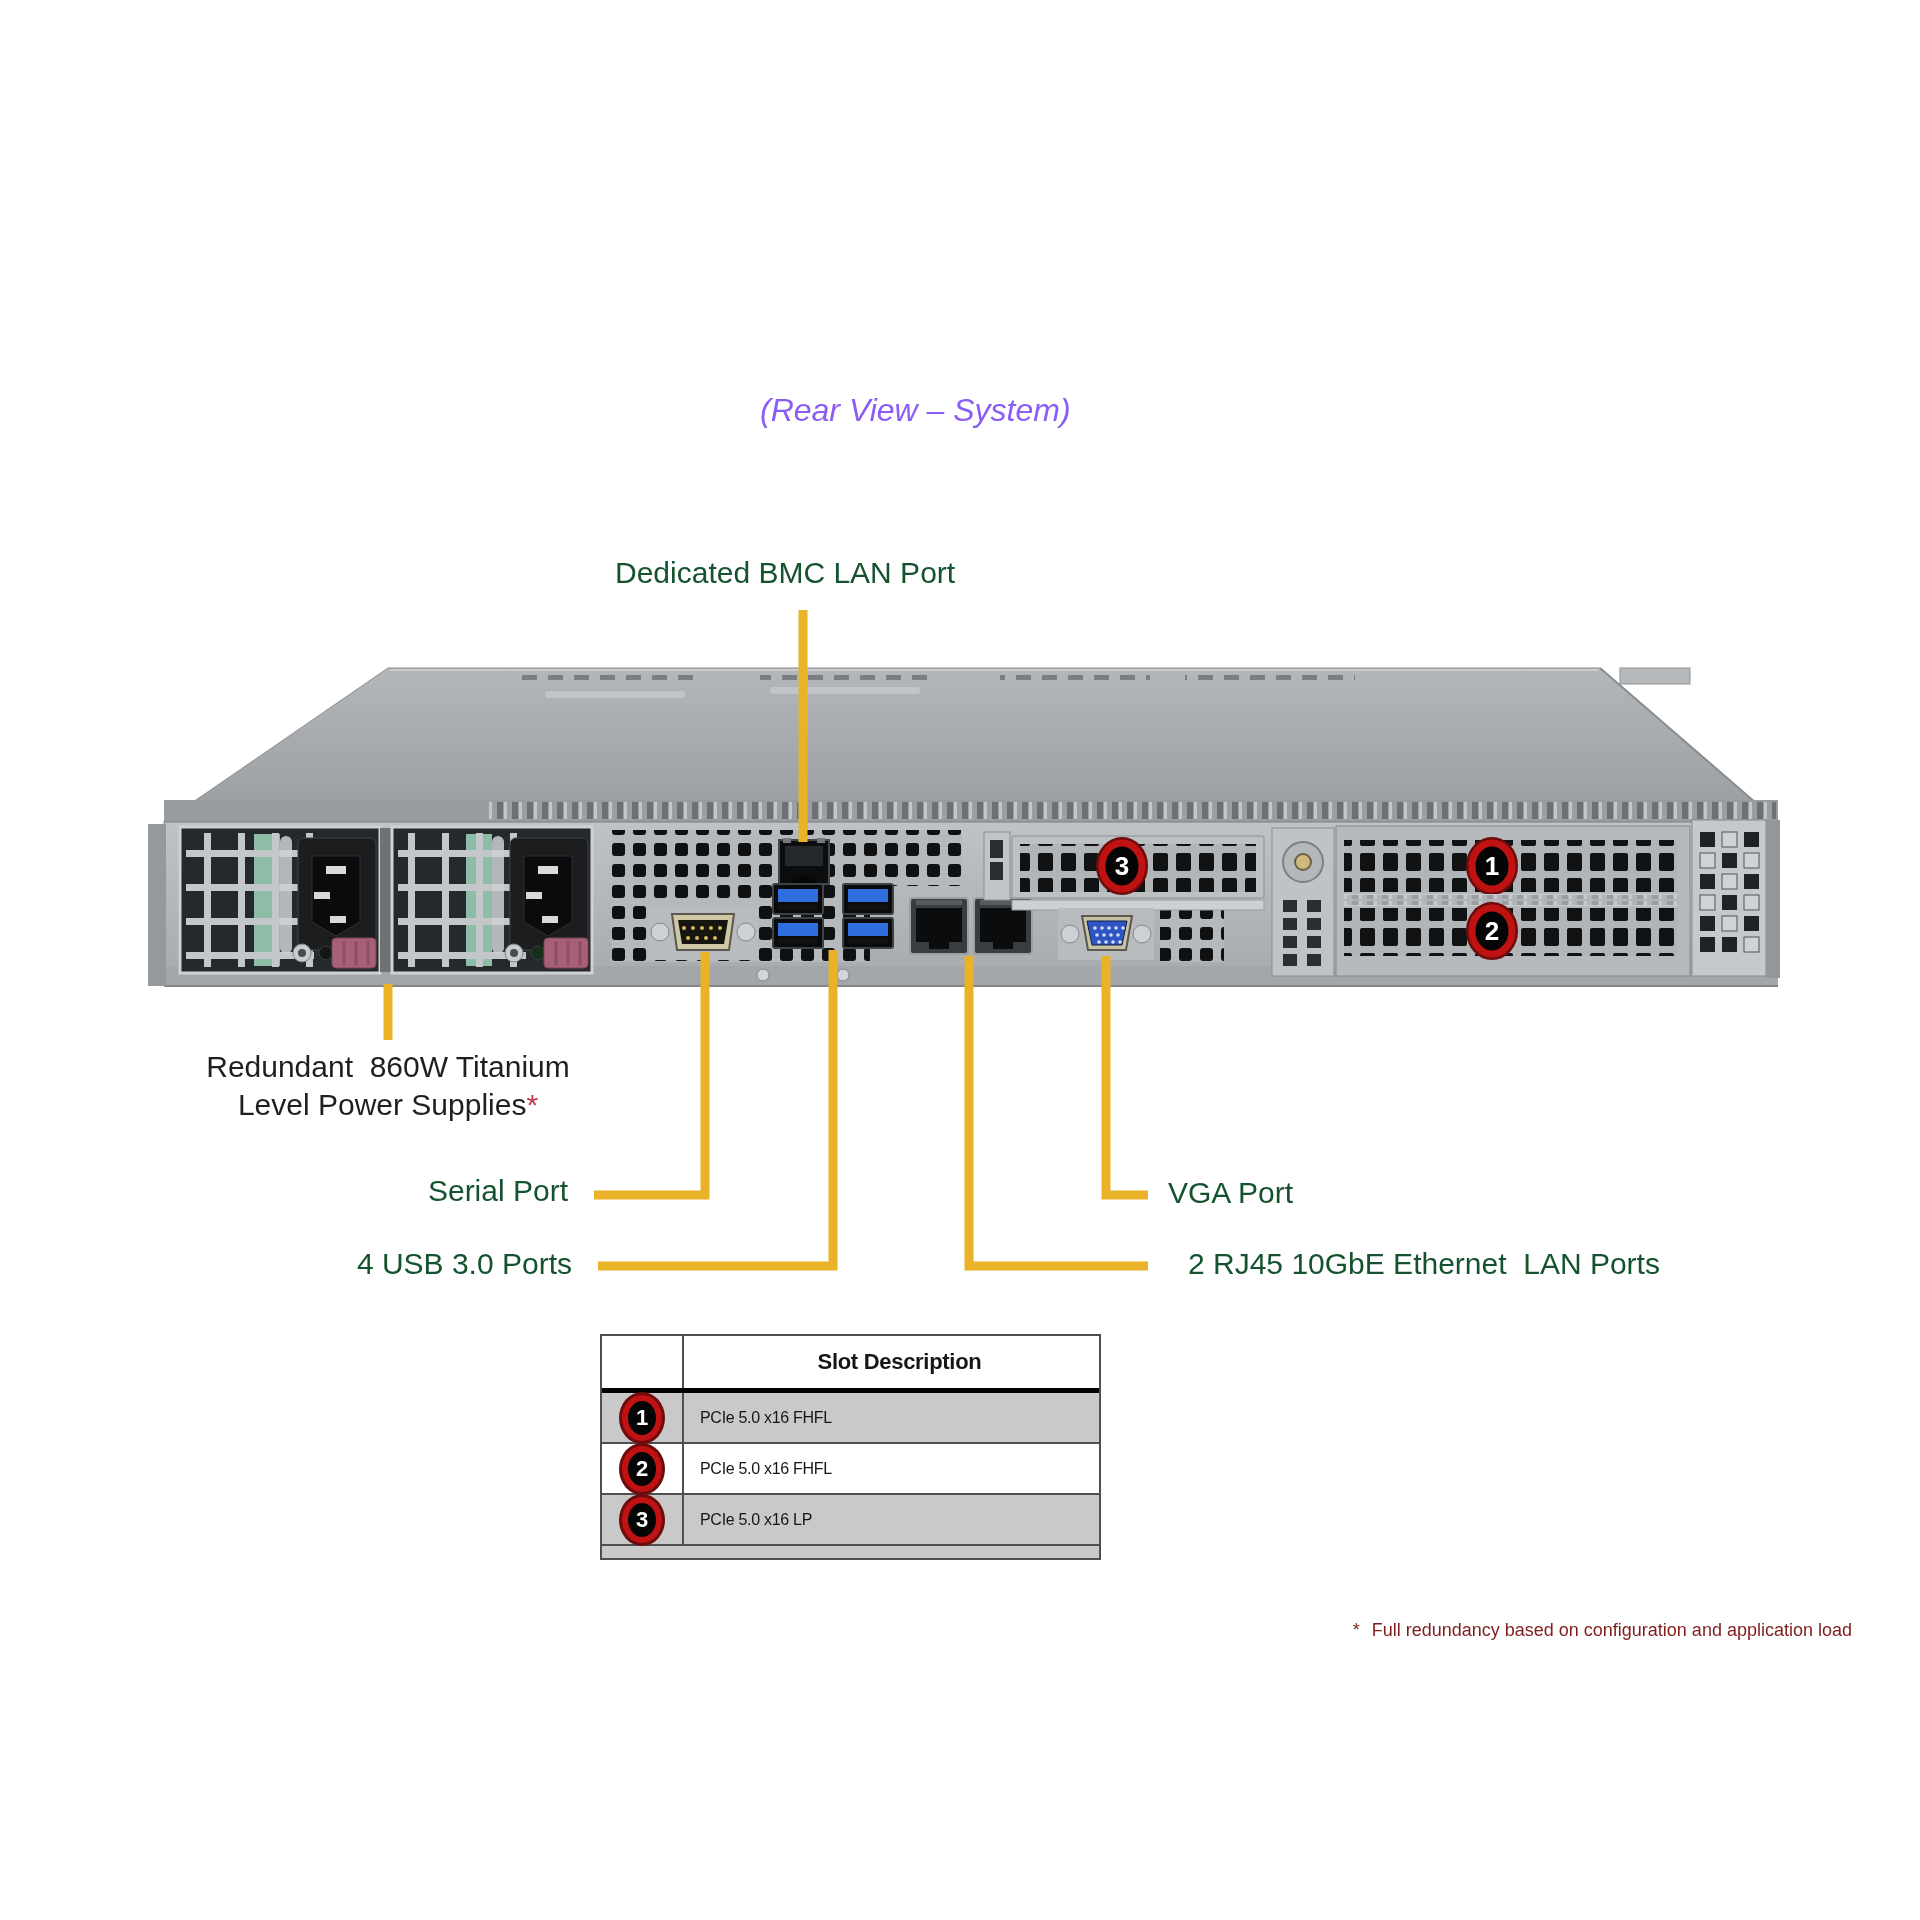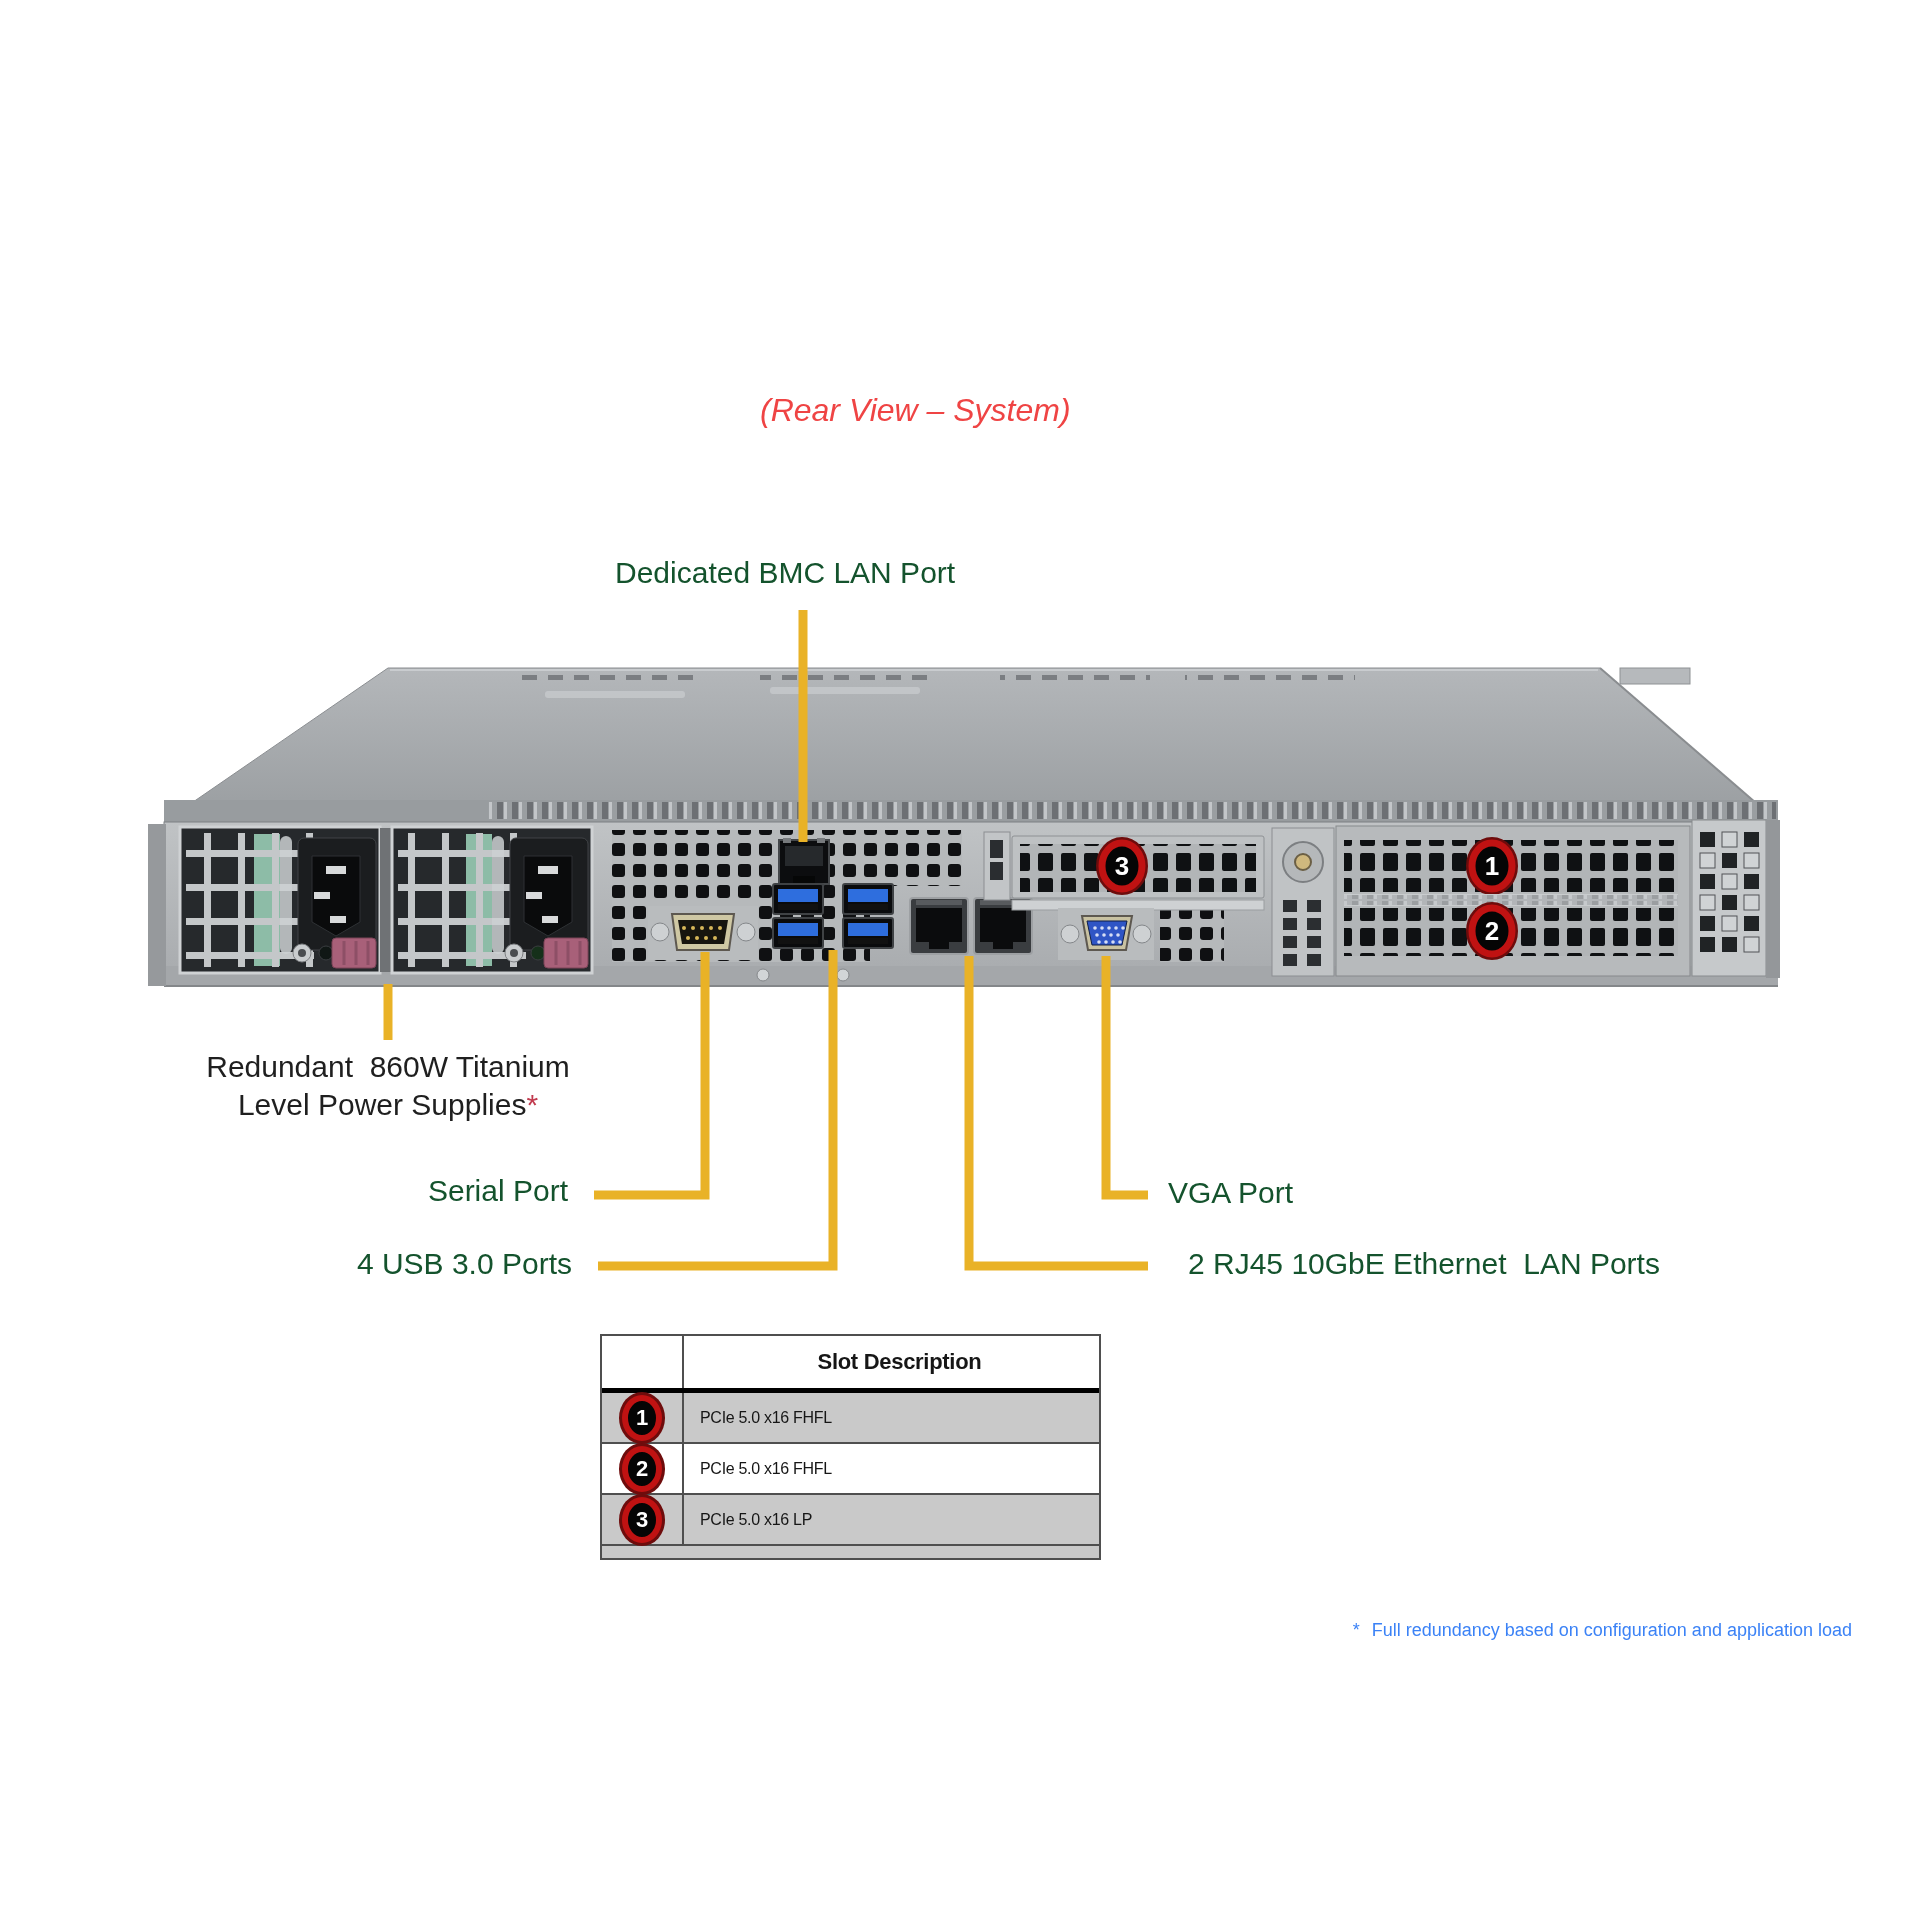--- a/index.html
+++ b/index.html
@@ -1,37 +1,37 @@
 <!DOCTYPE html>
 <html><head>
 <meta charset="utf-8">
 <style>
   html,body{margin:0;padding:0;}
   body{width:1920px;height:1920px;background:#ffffff;position:relative;overflow:hidden;
        font-family:"Liberation Sans", sans-serif;color:#1f1f1f;}
   .abs{position:absolute;}
-  .caption{font-style:italic;font-size:32px;color:#ef4444;white-space:pre;}
+  .caption{font-style:italic;font-size:32px;color:#8b5cf6;white-space:pre;}
   .callout{font-size:30px;color:#14532d;white-space:pre;}
   .r{text-align:right;}
   .c{text-align:center;}
   .red{color:#c13a4e;}
   
   .slot-table{position:absolute;left:600px;top:1334px;width:497px;border:2px solid #4f4f4f;background:#fff;}
   .t-row{display:flex;align-items:center;}
   .t-head{height:52px;border-bottom:5px solid #000;}
   .t-data{height:49px;border-bottom:2px solid #4f4f4f;}
   .t-gray{background:#c9c9c9;}
   .t-sliver{height:12px;background:#c9c9c9;}
   .col1{width:80px;align-self:stretch;border-right:2px solid #4f4f4f;display:flex;align-items:center;justify-content:center;flex:none;}
   .col2{flex:1;padding-left:16px;font-size:16px;letter-spacing:-0.3px;color:#161616;white-space:pre;}
   .t-head .col2{padding-left:16px;text-align:center;font-weight:bold;font-size:22px;}
   .badge{width:28px;height:34px;border-radius:50%;background:#050505;border:6px solid #c01212;
          box-shadow:0 0 0 3px #6e0c0c;color:#fff;font-weight:bold;font-size:22px;
          display:flex;align-items:center;justify-content:center;}
-  .footnote{font-size:18px;color:#3b82f6;white-space:pre;}
+  .footnote{font-size:18px;color:#7f1d1d;white-space:pre;}
 </style>
 </head>
 <body>
 
 <div class="abs caption" style="left:760px;top:392px;">(Rear View – System)</div>
 
 <div class="abs callout" style="left:615px;top:556px;">Dedicated BMC LAN Port</div>
 
 <svg class="abs" style="left:0;top:0;" width="1920" height="1330" viewBox="0 0 1920 1330">
   <defs>

